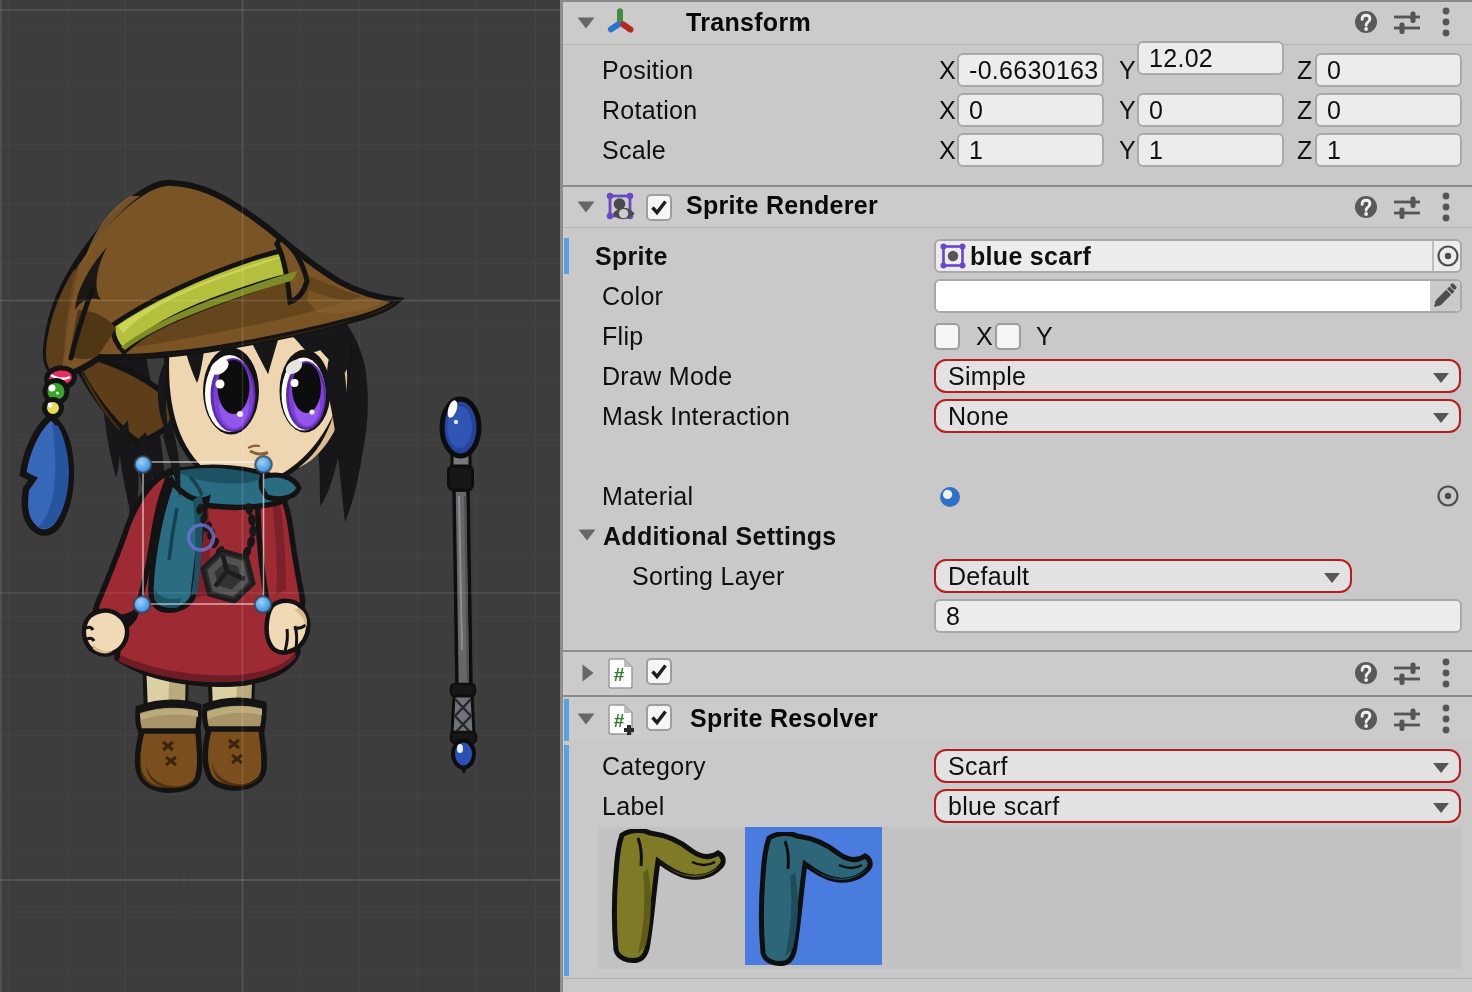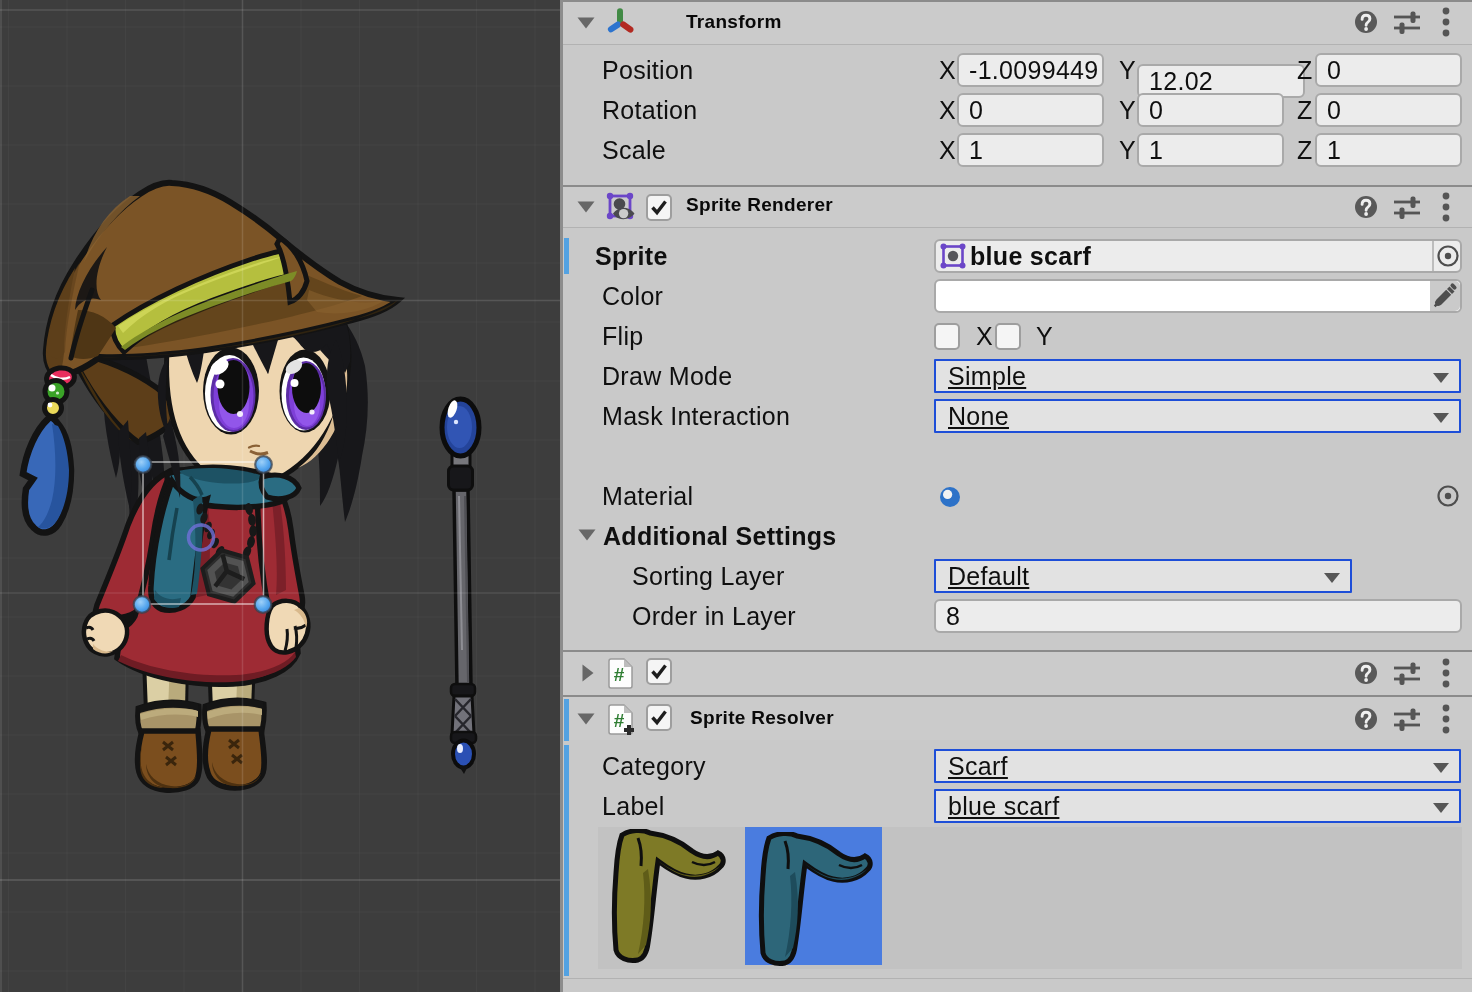--- a/index.html
+++ b/index.html
@@ -5,23 +5,23 @@
 html,body{margin:0;padding:0;}
 body{width:1472px;height:992px;overflow:hidden;font-family:"Liberation Sans",sans-serif;position:relative;background:#c9c9c9;}
 .abs{position:absolute;}
 #scene{left:0;top:0;width:560px;height:992px;background:#3d3d3d;overflow:hidden;}
 #split{left:560px;top:0;width:3px;height:992px;background:#8d8d8d;}
 #insp{left:563px;top:0;width:909px;height:992px;background:#c9c9c9;overflow:hidden;}
 .hdr{left:0;width:909px;background:#cbcbcb;}
 .sepdark{left:0;width:909px;height:2px;background:#8b8b8b;}
 .seplight{left:0;width:909px;height:1px;background:#b2b2b2;}
 .lbl{font-size:25px;letter-spacing:0.3px;color:#0f0f0f;height:40px;line-height:40px;white-space:nowrap;}
-.ttl{font-size:19px;letter-spacing:0.3px;font-weight:bold;color:#090909;height:44px;line-height:44px;white-space:nowrap;}
+.ttl{font-size:25px;letter-spacing:0.3px;font-weight:bold;color:#090909;height:44px;line-height:44px;white-space:nowrap;}
 .tf{letter-spacing:0.3px;background:#ececec;border:2px solid #a9a9a9;border-radius:6px;box-sizing:border-box;height:34px;font-size:25px;color:#0f0f0f;line-height:30px;padding-left:10px;white-space:nowrap;overflow:hidden;}
-.dd{letter-spacing:0.3px;background:#e2e2e2;border:2px solid #1d4ed8;border-radius:1px;box-sizing:border-box;height:34px;font-size:25px;color:#0f0f0f;line-height:30px;padding-left:12px;white-space:nowrap;text-decoration:underline;}
+.dd{letter-spacing:0.3px;background:#e2e2e2;border:2px solid #b91c1c;border-radius:12px;box-sizing:border-box;height:34px;font-size:25px;color:#0f0f0f;line-height:30px;padding-left:12px;white-space:nowrap;}
 .ddarrow{position:absolute;right:10px;top:12px;width:0;height:0;border-left:8px solid transparent;border-right:8px solid transparent;border-top:10px solid #565656;}
 .cb{background:#f5f5f5;border:2px solid #9e9e9e;border-radius:5px;box-sizing:border-box;width:26px;height:27px;}
 .bluestrip{left:1px;width:5px;background:#53a2e2;}
 </style>
 </head>
 <body>
 <div id="scene" class="abs">
 <svg width="560" height="992" viewBox="0 0 560 992">
 <defs>
 <radialGradient id="dotg" cx="40%" cy="35%" r="75%">
@@ -265,23 +265,23 @@
   <svg class="abs" style="left:876px;top:7px;" width="14" height="30" viewBox="0 0 14 30">
       <circle cx="7" cy="4" r="3.4" fill="#555"></circle>
       <circle cx="7" cy="15" r="3.4" fill="#555"></circle>
       <circle cx="7" cy="26" r="3.4" fill="#555"></circle>
     </svg>
   <div class="abs lbl" style="left:39px;top:50px;">Position</div>
   <div class="abs lbl" style="left:39px;top:90px;">Rotation</div>
   <div class="abs lbl" style="left:39px;top:130px;">Scale</div>
 
   <div class="abs lbl" style="left:376px;top:50px;">X</div>
-    <div class="abs tf" style="left:394px;top:53px;width:147px;">-1.0099449</div>
+    <div class="abs tf" style="left:394px;top:53px;width:147px;">-0.6630163</div>
   <div class="abs lbl" style="left:556px;top:50px;">Y</div>
-    <div class="abs tf" style="left:574px;top:64px;width:168px;">12.02</div>
+    <div class="abs tf" style="left:574px;top:41px;width:147px;">12.02</div>
   <div class="abs lbl" style="left:734px;top:50px;">Z</div>
     <div class="abs tf" style="left:752px;top:53px;width:147px;">0</div>
   <div class="abs lbl" style="left:376px;top:90px;">X</div>
     <div class="abs tf" style="left:394px;top:93px;width:147px;">0</div>
   <div class="abs lbl" style="left:556px;top:90px;">Y</div>
     <div class="abs tf" style="left:574px;top:93px;width:147px;">0</div>
   <div class="abs lbl" style="left:734px;top:90px;">Z</div>
     <div class="abs tf" style="left:752px;top:93px;width:147px;">0</div>
   <div class="abs lbl" style="left:376px;top:130px;">X</div>
     <div class="abs tf" style="left:394px;top:133px;width:147px;">1</div>
@@ -331,21 +331,20 @@
     </svg>
   <div class="abs bluestrip" style="top:238px;height:36px;"></div>
   <div class="abs lbl" style="left:32px;top:236px;font-weight:bold;">Sprite</div>
   <div class="abs lbl" style="left:39px;top:276px;">Color</div>
   <div class="abs lbl" style="left:39px;top:316px;">Flip</div>
   <div class="abs lbl" style="left:39px;top:356px;">Draw Mode</div>
   <div class="abs lbl" style="left:39px;top:396px;">Mask Interaction</div>
   <div class="abs lbl" style="left:39px;top:476px;">Material</div>
   <div class="abs lbl" style="left:40px;top:516px;font-weight:bold;">Additional Settings</div>
   <div class="abs lbl" style="left:69px;top:556px;">Sorting Layer</div>
-  <div class="abs lbl" style="left:69px;top:596px;">Order in Layer</div>
 
   <div class="abs tf" style="left:371px;top:239px;width:528px;padding-left:34px;font-weight:bold;">blue scarf</div>
   <svg class="abs" style="left:377px;top:243px;" width="26" height="26" viewBox="0 0 26 26">
       <rect x="3.5" y="3.5" width="19" height="19" fill="none" stroke="#6b46c8" stroke-width="2.6"></rect>
       <circle cx="3.5" cy="3.5" r="3" fill="#6b46c8"></circle>
       <circle cx="22.5" cy="3.5" r="3" fill="#6b46c8"></circle>
       <circle cx="3.5" cy="22.5" r="3" fill="#6b46c8"></circle>
       <circle cx="22.5" cy="22.5" r="3" fill="#6b46c8"></circle>
       <circle cx="13" cy="13" r="5.2" fill="#55555a"></circle>
     </svg>

